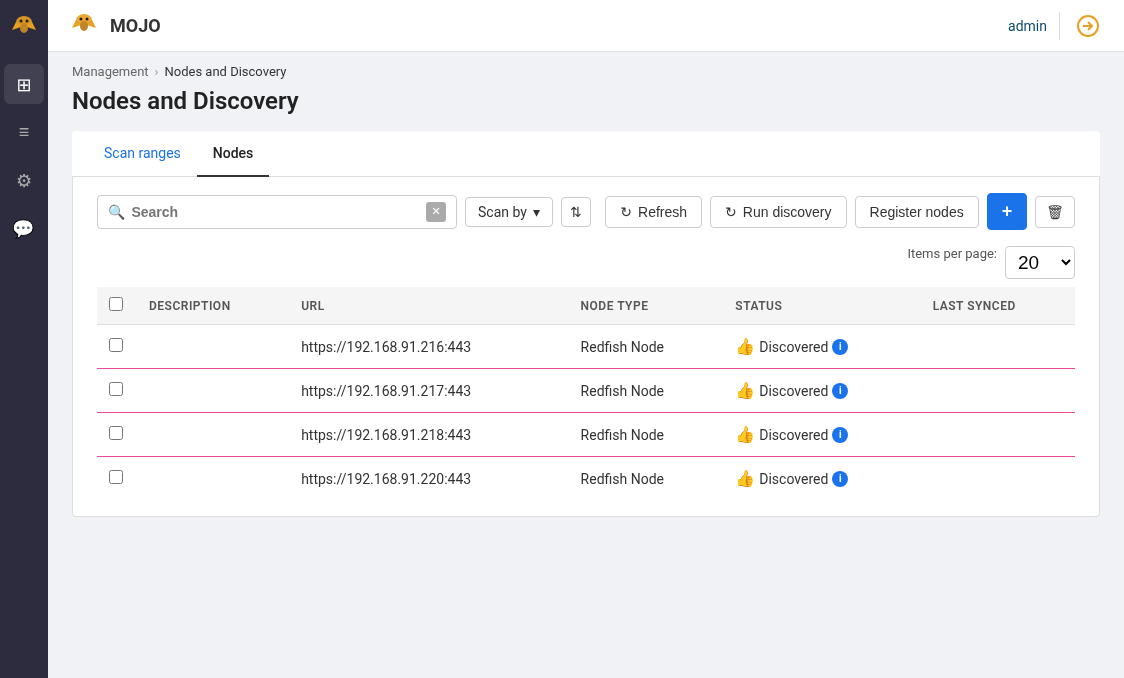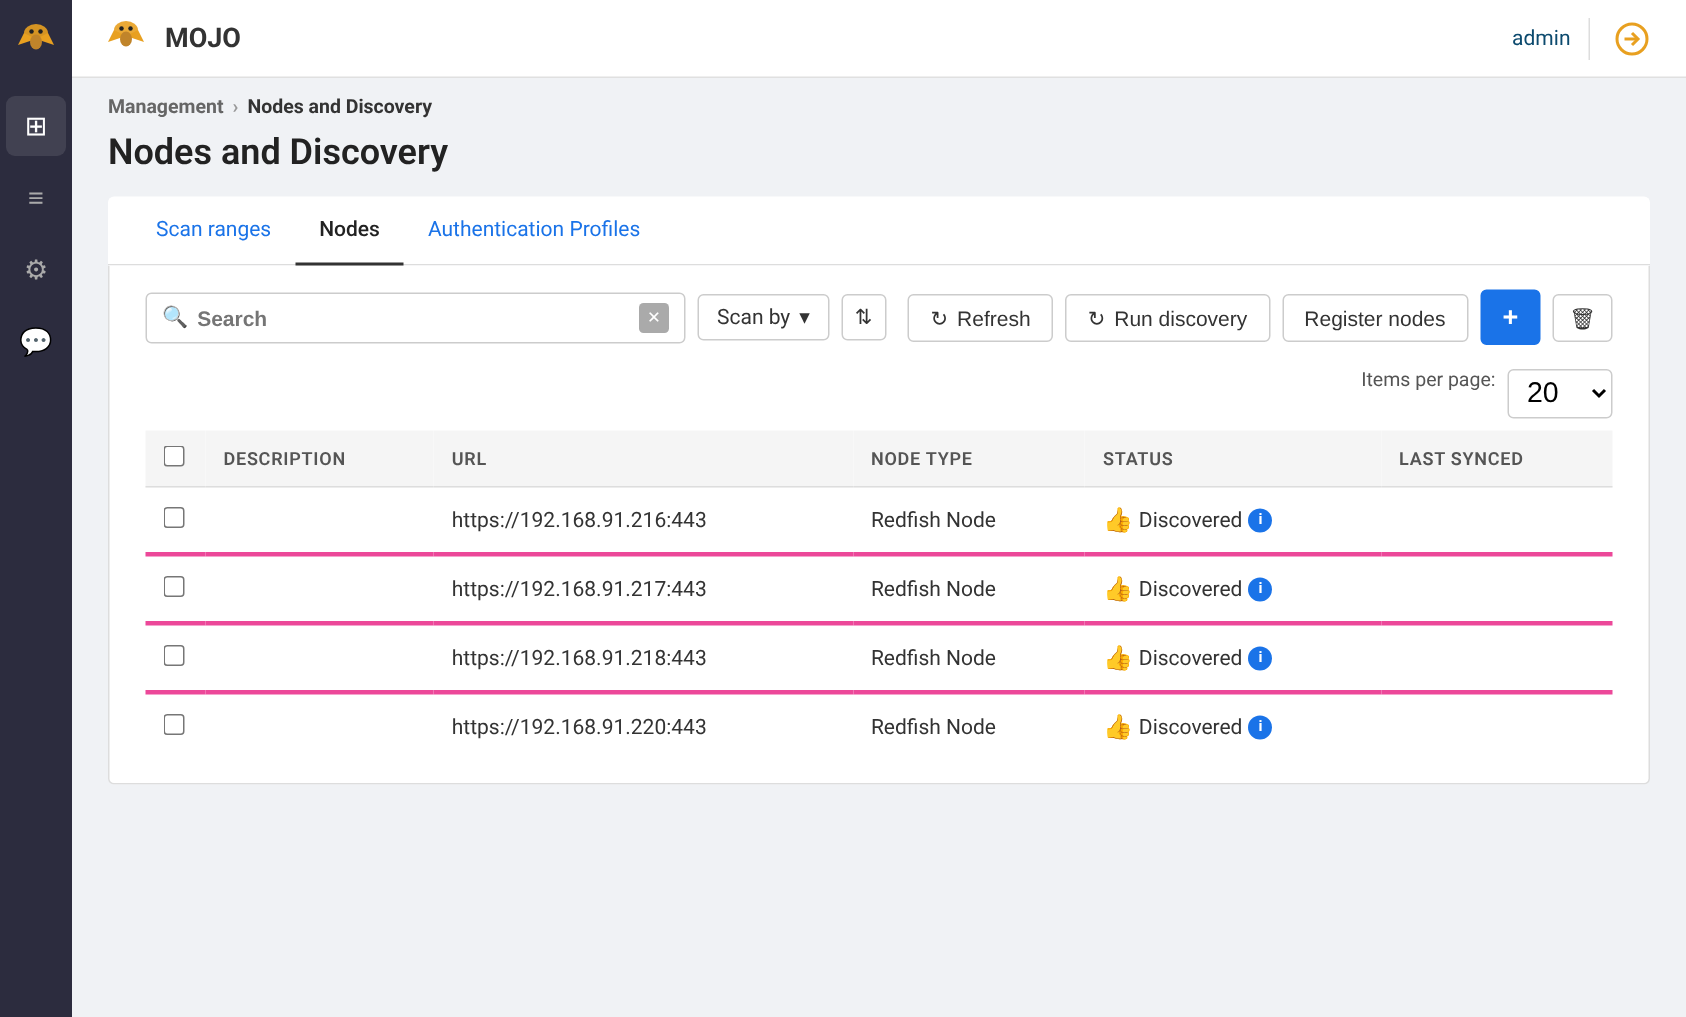--- a/index.html
+++ b/index.html
@@ -24,21 +24,21 @@
     .topbar-logo-text { font-size: 18px; font-weight: 700; color: #333; }
     .topbar-right { display: flex; align-items: center; gap: 12px; }
     .admin-label { font-size: 14px; color: #0c4a6e; }
     .divider-v { width: 1px; height: 28px; background: #ddd; }
     .logout-btn { width: 32px; height: 32px; display: flex; align-items: center; justify-content: center; cursor: pointer; }
 
     
     .content { flex: 1; overflow-y: auto; padding: 0; background: #f0f2f5; }
 
     
-    .breadcrumb-bar { background: #f0f2f5; padding: 12px 24px 4px; font-weight: bold; }
+    .breadcrumb-bar { background: #f0f2f5; padding: 12px 24px 4px; }
     .breadcrumb { display: flex; align-items: center; gap: 6px; font-size: 13px; color: #666; }
     .breadcrumb-sep { color: #999; }
     .breadcrumb-current { color: #333; }
 
     
     .page-header { padding: 4px 24px 16px; background: #f0f2f5; }
     .page-title { font-size: 24px; font-weight: 600; color: #222; }
 
     
     .tabs-bar { display: flex; border-bottom: 1px solid #ddd; padding: 0 16px; background: #fff; margin: 0 24px 0; border-radius: 4px 4px 0 0; }
@@ -64,21 +64,21 @@
     .btn-primary { background: #1a73e8; color: #fff; border-color: #1a73e8; }
     .btn-icon { padding: 7px 10px; }
 
     
     .items-row { display: flex; justify-content: flex-end; align-items: flex-start; gap: 8px; margin-bottom: 8px; font-size: 13px; color: #555; }
     .items-select { border: 1px solid #ccc; border-radius: 4px; padding: 4px 8px; font-size: 19px; cursor: pointer; background: #fff; }
 
     
     .data-table { width: 100%; border-collapse: collapse; }
     .data-table th { background: #f5f5f5; padding: 10px 12px; text-align: left; font-size: 12px; font-weight: 600; color: #555; border-bottom: 1px solid #ddd; text-transform: uppercase; letter-spacing: 0.5px; }
-    .data-table td { padding: 12px 12px; border-bottom: 3px solid #ec4899; font-size: 14px; color: #333; }
+    .data-table td { padding: 12px 12px; border-bottom: 1px solid #ec4899; font-size: 14px; color: #333; }
     .data-table tr:last-child td { border-bottom: none; }
     .checkbox-cell { width: 40px; }
     .checkbox { width: 14px; height: 14px; cursor: pointer; }
 
     .status-badge { display: flex; align-items: center; gap: 4px; }
     .status-icon { font-size: 16px; }
     .info-icon { display: inline-flex; align-items: center; justify-content: center; width: 16px; height: 16px; border-radius: 50%; background: #1a73e8; color: #fff; font-size: 10px; font-weight: bold; cursor: pointer; }
   </style>
 </head>
 <body>
@@ -148,21 +148,20 @@
         </div>
       </div>
 
       <div class="page-header">
         <h1 class="page-title">Nodes and Discovery</h1>
       </div>
 
       <div class="tabs-bar">
         <div class="tab link-tab">Scan ranges</div>
         <div class="tab active">Nodes</div>
-        <div class="tab link-tab">Authentication Profiles</div>
       </div>
 
       <div class="table-area">
 
         <div class="toolbar">
           <div class="search-box">
             <span class="search-icon">🔍</span>
             <input type="text" placeholder="Search" style="">
             <button class="clear-btn">✕</button>
           </div>

